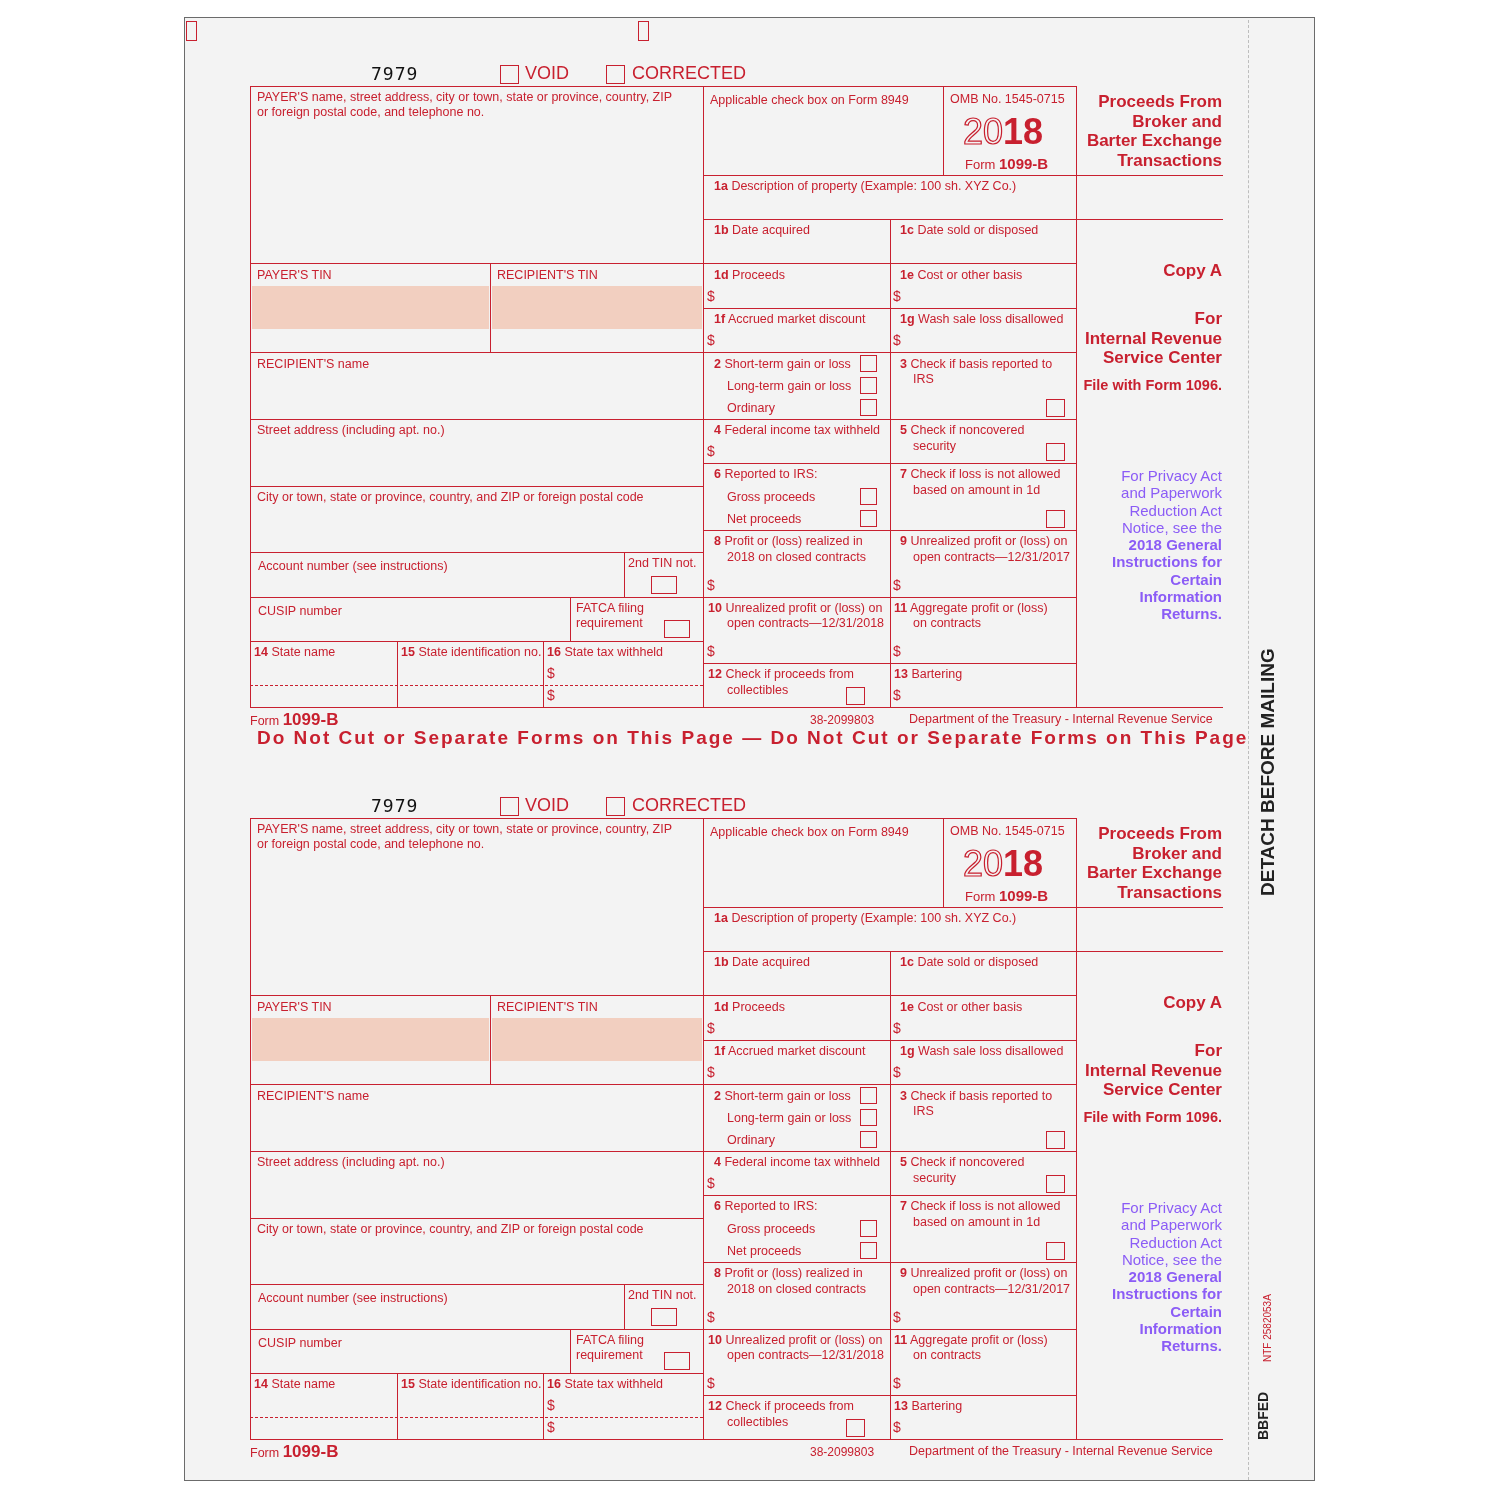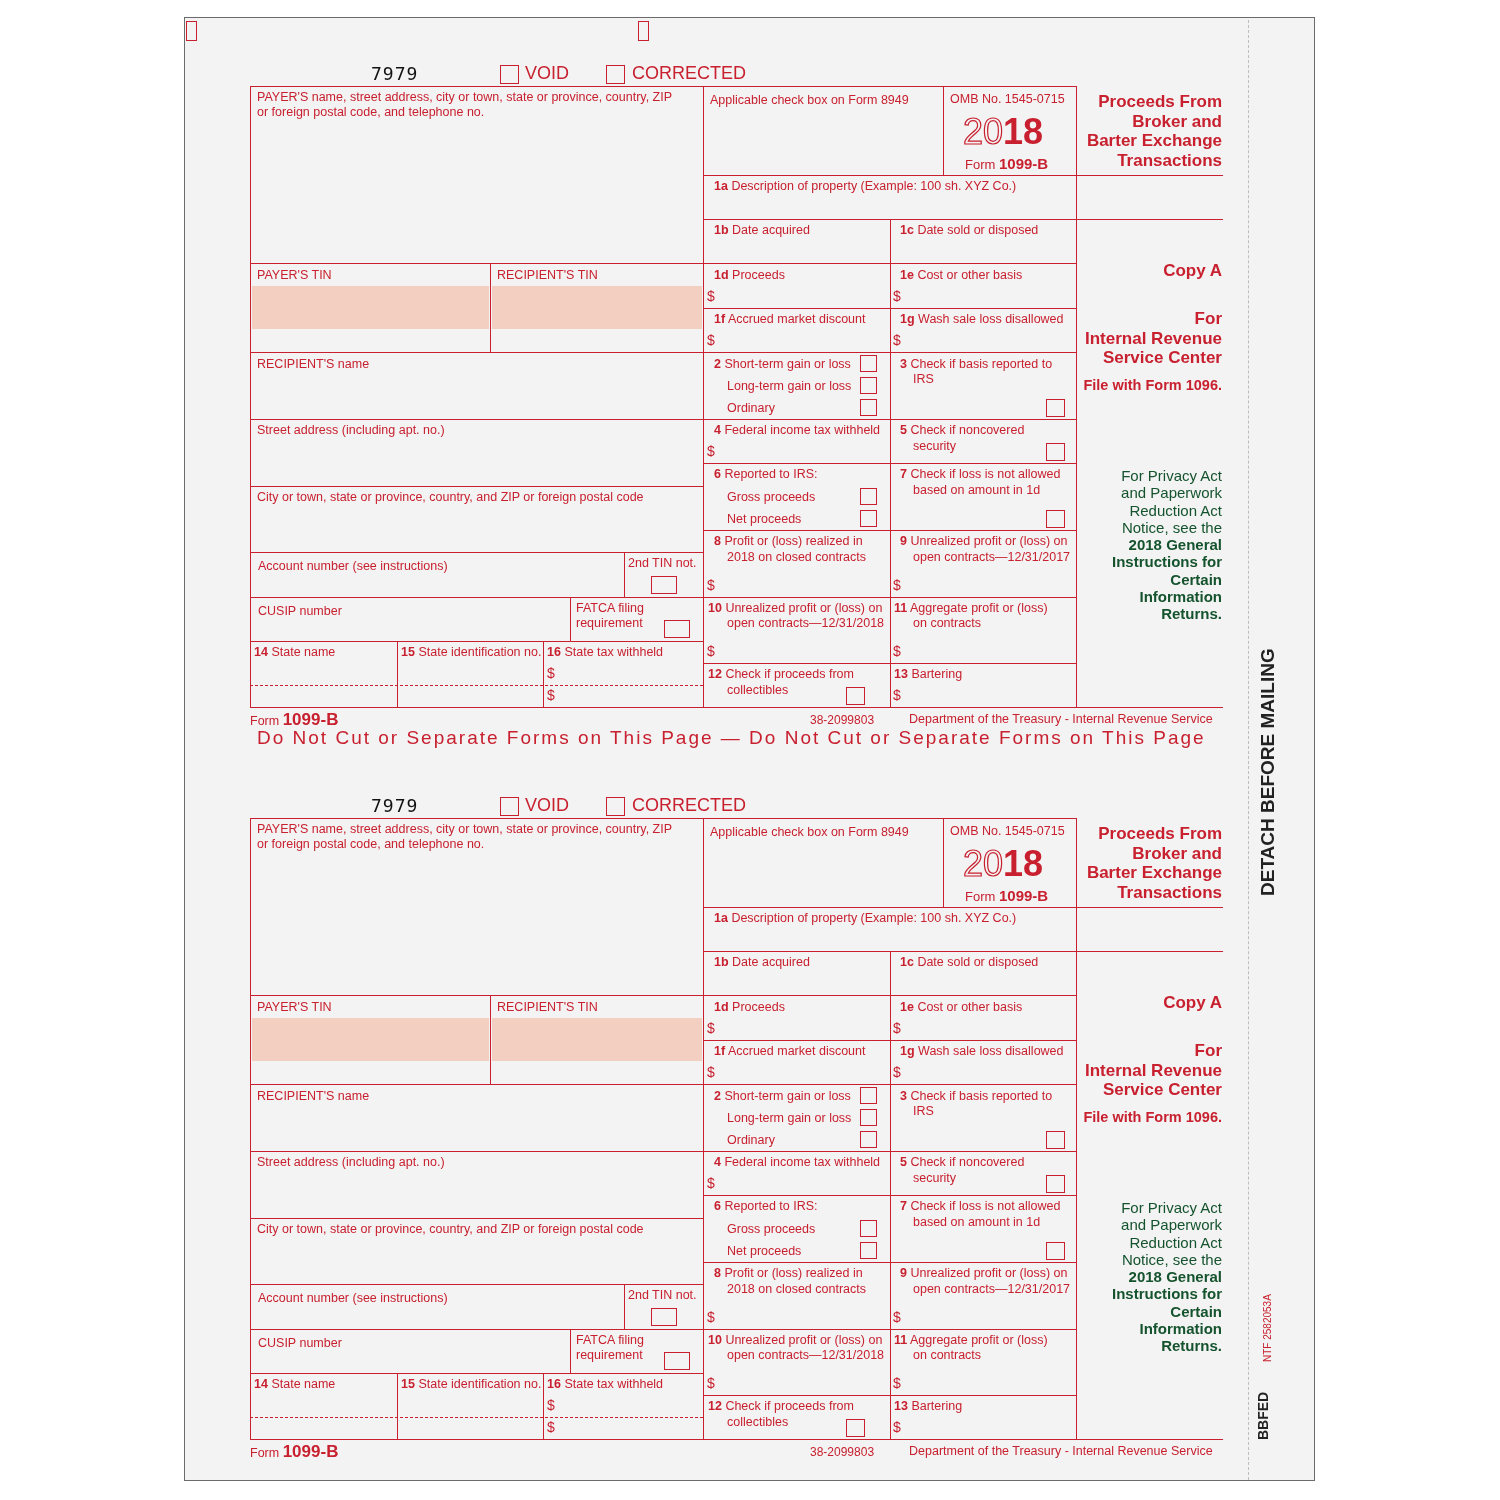--- a/index.html
+++ b/index.html
@@ -18,22 +18,22 @@
   .lbl b{font-weight:bold;}
   .cb{position:absolute;width:17px;height:17px;border:1.2px solid #c8202f;box-sizing:border-box;background:transparent;}
   .dollar{position:absolute;font-size:14px;color:#c8202f;}
   .shade{position:absolute;background:#f2cfc0;}
   .num{position:absolute;font-family:"DejaVu Sans Mono",monospace;font-size:18px;color:#111;letter-spacing:1px;}
   .vc-label{position:absolute;font-size:18px;color:#c8202f;}
   .year{position:absolute;font-size:36px;line-height:36px;}
   .year .hollow{color:transparent;-webkit-text-stroke:1.2px #c8202f;}
   .year .solid{font-weight:bold;color:#c8202f;}
   .title-r{position:absolute;right:0;text-align:right;font-weight:bold;font-size:17px;line-height:19.5px;color:#c8202f;}
-  .privacy{position:absolute;text-align:right;font-size:15px;line-height:17.3px;color:#14532d;}
-  .banner{position:absolute;font-weight:normal;font-size:19px;letter-spacing:2px;color:#c8202f;white-space:nowrap;}
+  .privacy{position:absolute;text-align:right;font-size:15px;line-height:17.3px;color:#8b5cf6;}
+  .banner{position:absolute;font-weight:bold;font-size:19px;letter-spacing:2px;color:#c8202f;white-space:nowrap;}
   .formref{position:absolute;font-size:12.5px;color:#c8202f;white-space:nowrap;}
   .formref b{font-size:17px;}
 </style>
 </head>
 <body>
 
 <div class="sheet"></div>
 <div class="corner-mark" style="left:186px;top:21px;"></div>
 <div class="corner-mark" style="left:638px;top:21px;"></div>
 <div class="perf"></div>

